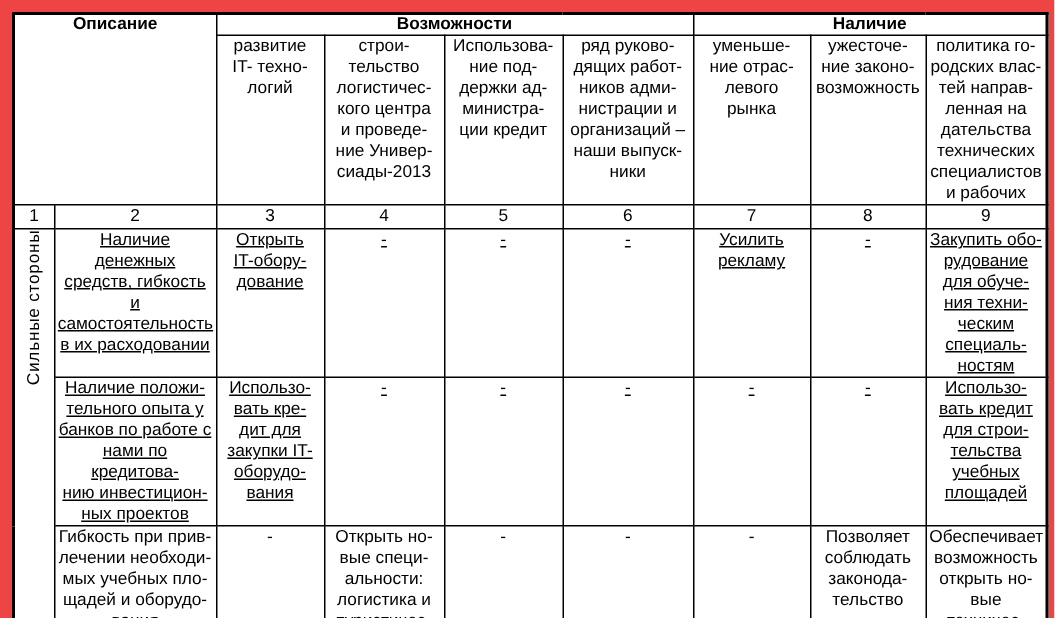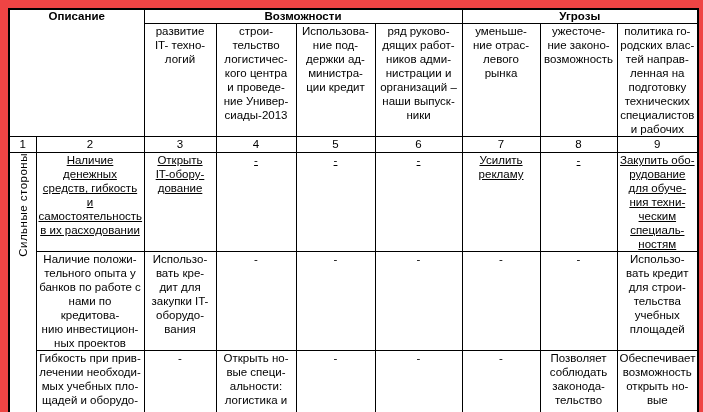--- a/index.html
+++ b/index.html
@@ -50,21 +50,21 @@
     padding: 0;
   }
   td.desc-head {
     font-weight: bold;
     vertical-align: top;
     text-align: center;
     line-height: 14px;
   }
   td.left-cell { text-align: left; }
   tr.body-row-1 td { height: 92px; text-decoration: underline; }
-  tr.body-row-2 td { height: 85px; }
+  tr.body-row-2 td { height: 85px; text-decoration: underline; }
   tr.body-row-3 td { height: 81px; }
   td.rotated-cell {
     vertical-align: middle;
     text-align: center;
     padding: 0;
   }
   td.rotated-cell .vtext {
     writing-mode: vertical-rl;
     transform: rotate(180deg);
     white-space: nowrap;
@@ -86,21 +86,21 @@
       <col style="width:79px">
       <col style="width:87px">
       <col style="width:78px">
       <col style="width:77px">
       <col style="width:81px">
     </colgroup>
     <tbody>
         <tr class="group-row">
       <td colspan="2" rowspan="2" class="desc-head">Описание</td>
       <td colspan="4">Возможности</td>
-      <td colspan="3">Угрозы</td>
+      <td colspan="3">Наличие</td>
     </tr>
     <tr class="subheader-row">
       <td>развитие
 IT- техно-
 логий</td>
       <td>строи-
 тельство
 логистичес-
 кого центра
 и проведе-
@@ -122,21 +122,21 @@
 ние отрас-
 левого
 рынка</td>
       <td>ужесточе-
 ние законо-
 возможность</td>
       <td>политика го-
 родских влас-
 тей направ-
 ленная на
-подготовку
+дательства
 технических
 специалистов
 и рабочих</td>
     </tr>
     <tr class="number-row">
       <td>1</td>
       <td>2</td>
       <td>3</td>
       <td>4</td>
       <td>5</td>

